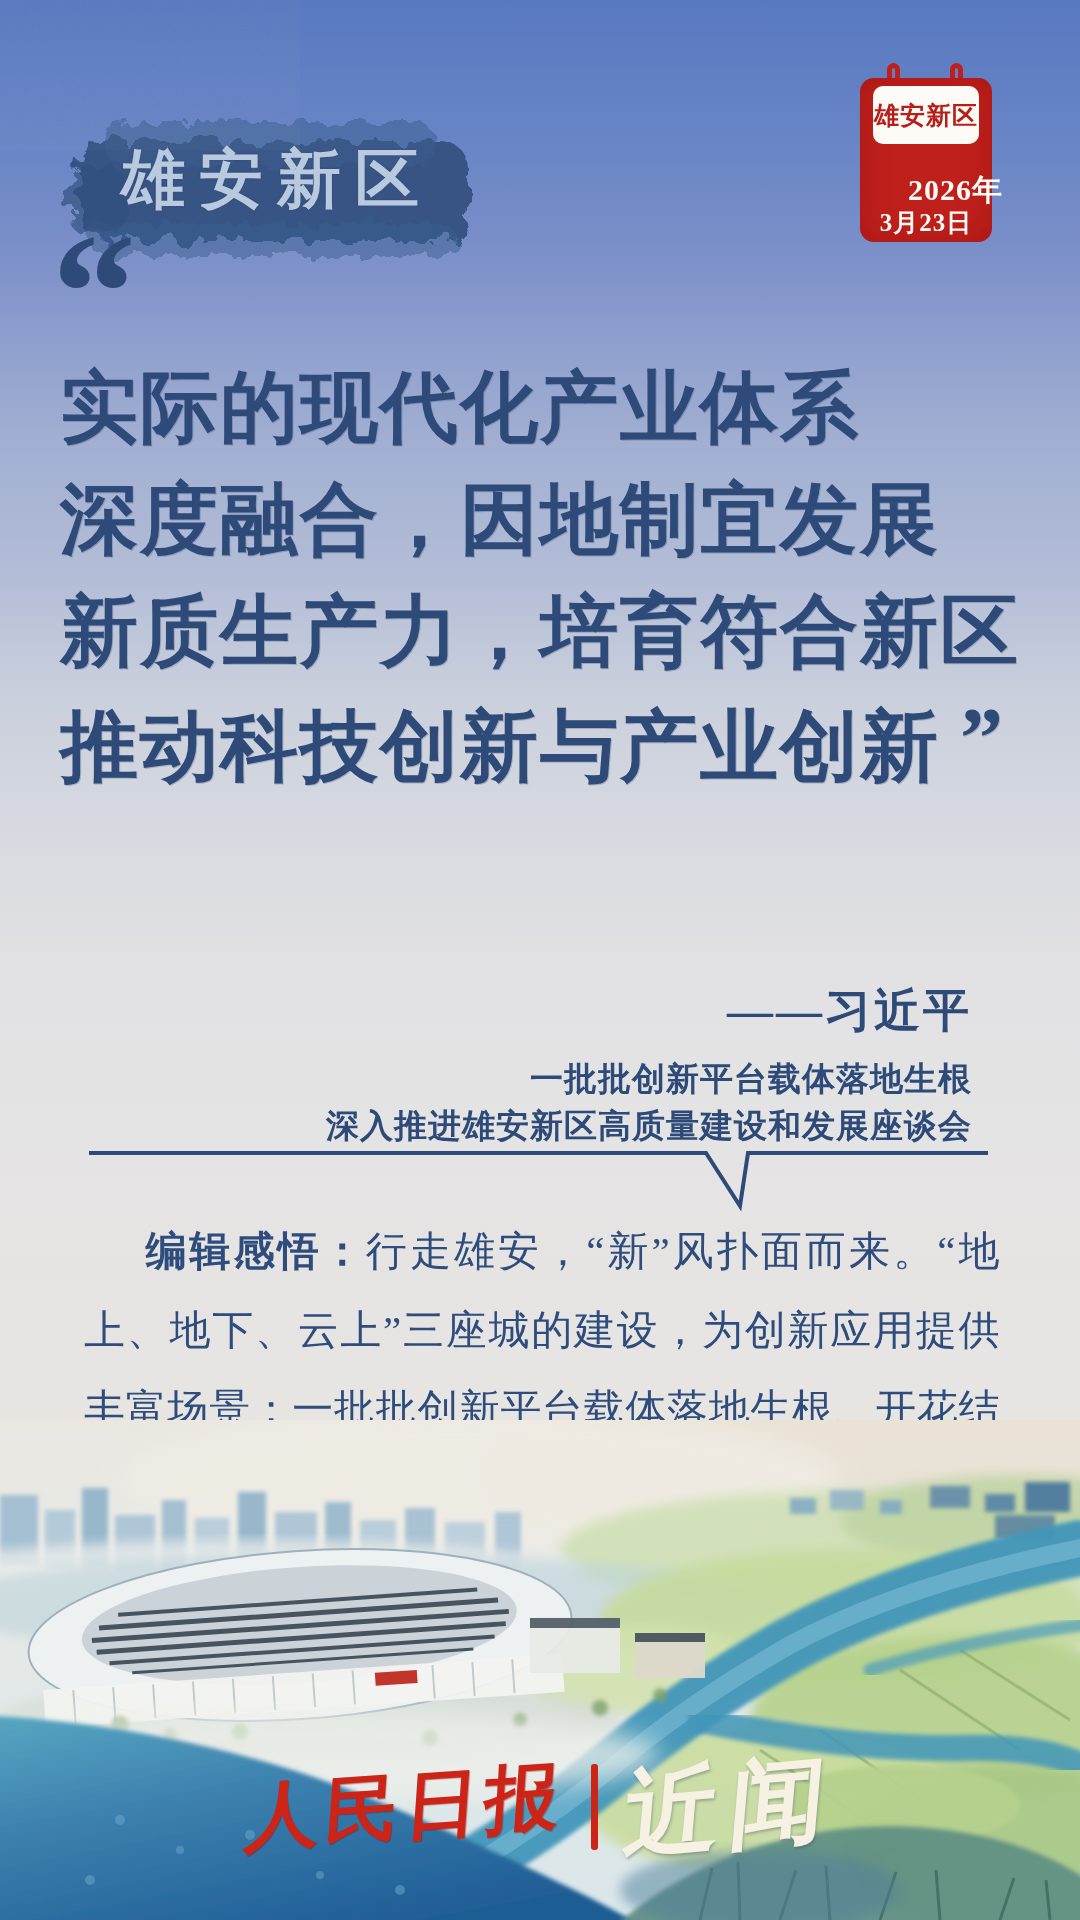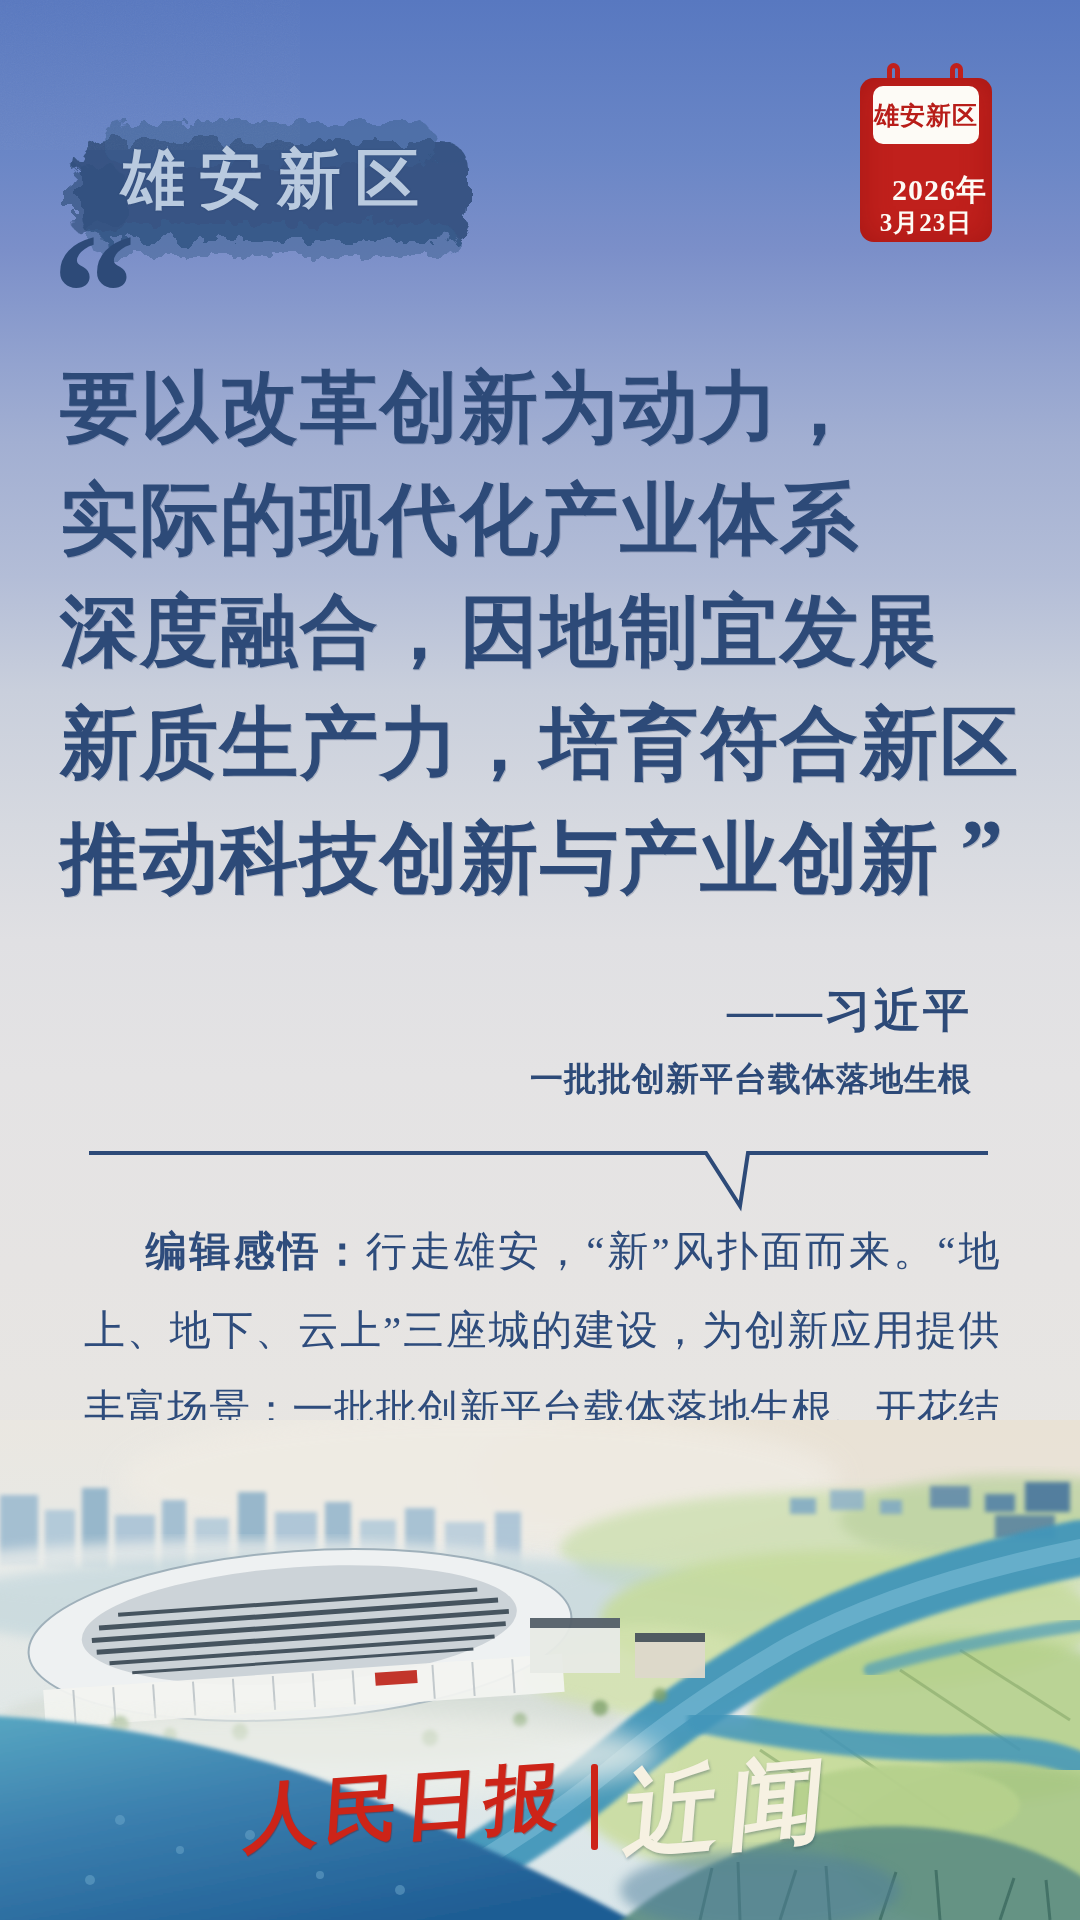--- a/index.html
+++ b/index.html
@@ -29,21 +29,21 @@
     position:absolute;top:-15px;width:13px;height:34px;background:transparent;
     border:5px solid #c0201c;border-radius:8px;box-sizing:border-box;
   }
   .cal-ring.left{left:27px;}
   .cal-ring.right{left:90px;}
   .cal-label-box{
     position:absolute;left:13px;top:8px;width:106px;height:58px;background:#fdfbf6;
     border-radius:10px;display:flex;align-items:center;justify-content:center;text-align:center;
   }
   .cal-label{font-size:25px;font-weight:700;color:#b81d19;letter-spacing:1px;}
-  .cal-year{position:absolute;left:0;top:92px;width:159px;text-align:center;
+  .cal-year{position:absolute;left:16px;top:92px;width:159px;text-align:center;
     font-size:30px;font-weight:600;color:#fdfbf6;letter-spacing:1px;}
   .cal-date{position:absolute;left:0;top:128px;width:132px;text-align:center;
     font-size:25px;font-weight:600;color:#fdfbf6;letter-spacing:1px;}
   
   .open-quote{
     position:absolute;left:52px;top:208px;font-size:168px;line-height:1;
     color:#2d4a78;font-weight:700;
   }
   .quote-text{position:absolute;left:60px;top:352px;width:960px;color:#2d4a78;}
   .qline{display:block;font-size:78px;font-weight:700;line-height:112px;letter-spacing:2px;
@@ -116,31 +116,31 @@
     <div class="cal-label-box">
       <span class="cal-label">雄安新区</span>
     </div>
     <div class="cal-year">2026年</div>
     <div class="cal-date">3月23日</div>
   </div>
 
   <div class="open-quote">“</div>
 
   <div class="quote-text">
-    <span class="qline">要以改革创新为动力，</span>
     <span class="qline">实际的现代化产业体系</span>
     <span class="qline">深度融合，因地制宜发展</span>
     <span class="qline">新质生产力，培育符合新区</span>
     <span class="qline"><span>推动科技创新与产业创新</span><span class="close-quote">”</span></span>
   </div>
 
   <div class="attribution">——习近平</div>
 
   <div class="occasion">
     <div>一批批创新平台载体落地生根</div>
+    <div>深入推进雄安新区高质量建设和发展座谈会</div>
   </div>
 
   <div class="divider">
     <svg viewBox="0 0 902 70">
       <path d="M1,3 L618,3 L652,56 L660,3 L900,3" fill="none" stroke="#2d4a78" stroke-width="4"></path>
     </svg>
   </div>
 
   <div class="editor-note">
     <span class="editor-lead">编辑感悟：</span><span>行走雄安，“新”风扑面而来。“地上、地下、云上”三座城的建设，为创新应用提供丰富场景；一批批创新平台载体落地生根、开花结果，为创新生态不断赋能。改革破题，创新开路，雄安正着力建设新时代创新高地和推动高质量发展样板。</span>

